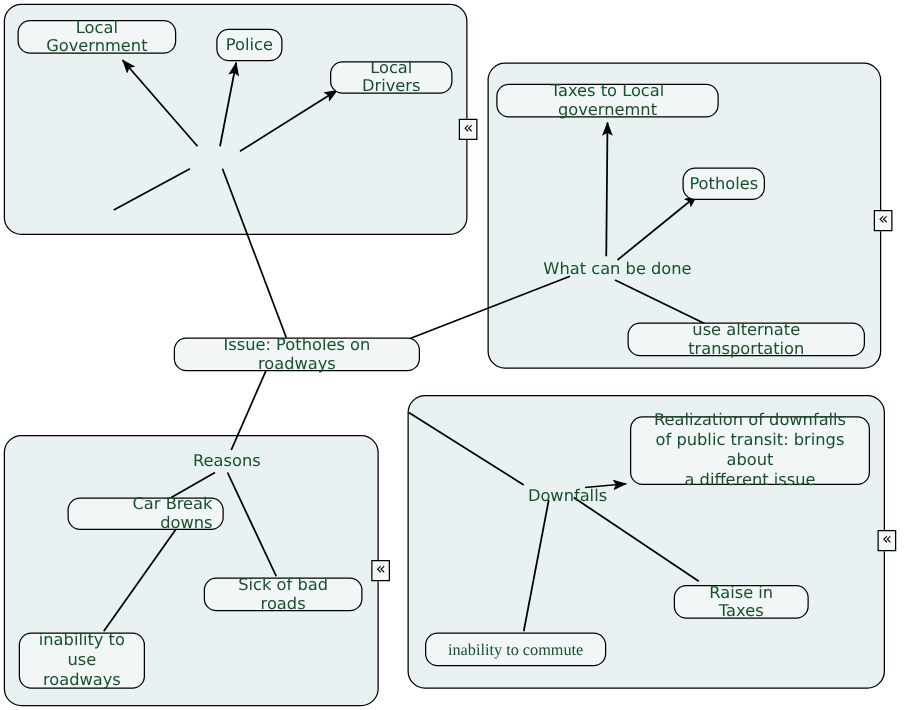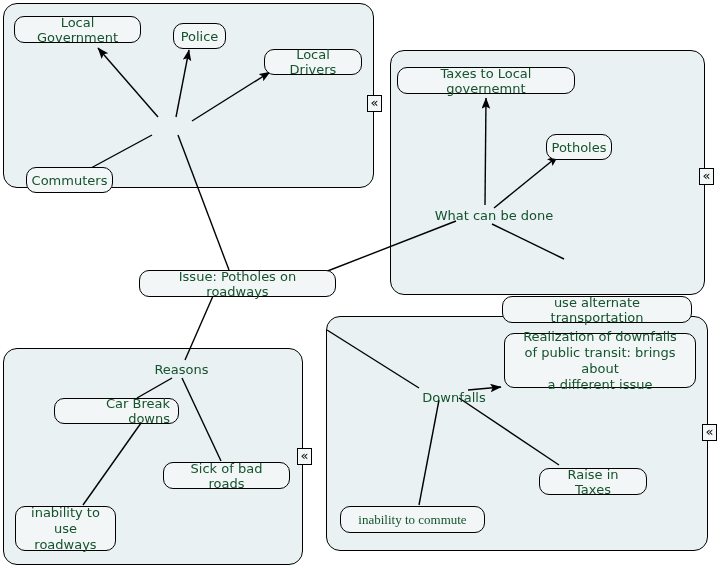--- a/index.html
+++ b/index.html
@@ -121,29 +121,28 @@
     <line x1="419" y1="505" x2="439" y2="400" stroke="#000000" stroke-width="1.4"></line>
   </svg>
 
   <div class="node" style="left:14px; top:16px; width:127px; height:27px;">Local Government</div>
 
   <div class="node" style="left:173px; top:23px; width:53px; height:26px;">Police</div>
 
   <div class="node" style="left:264px; top:49px; width:98px; height:26px;">Local Drivers</div>
 
 
-  <div class="node" style="left:26px; top:167px; width:87px; height:26px;">Commuters</div>
 
   <div class="node" style="left:397px; top:67px; width:178px; height:27px;">Taxes to Local governemnt</div>
 
   <div class="node" style="left:546px; top:134px; width:66px; height:26px;">Potholes</div>
 
   <div class="node plain" style="left:429px; top:206px; width:130px; height:19px;">What can be done</div>
 
-  <div class="node" style="left:502px; top:258px; width:190px; height:27px;margin-top:38px;">use alternate transportation</div>
+  <div class="node" style="left:502px; top:258px; width:190px; height:27px;">use alternate transportation</div>
 
   <div class="node plain" style="left:148px; top:360px; width:67px; height:19px;">Reasons</div>
 
   <div class="node" style="left:54px; top:398px; width:125px; height:26px;text-align:right;">Car Break downs</div>
 
   <div class="node" style="left:163px; top:462px; width:127px; height:27px;">Sick of bad roads</div>
 
   <div class="node multiline" style="left:15px; top:506px; width:101px; height:45px;">inability to use
 roadways</div>
 

